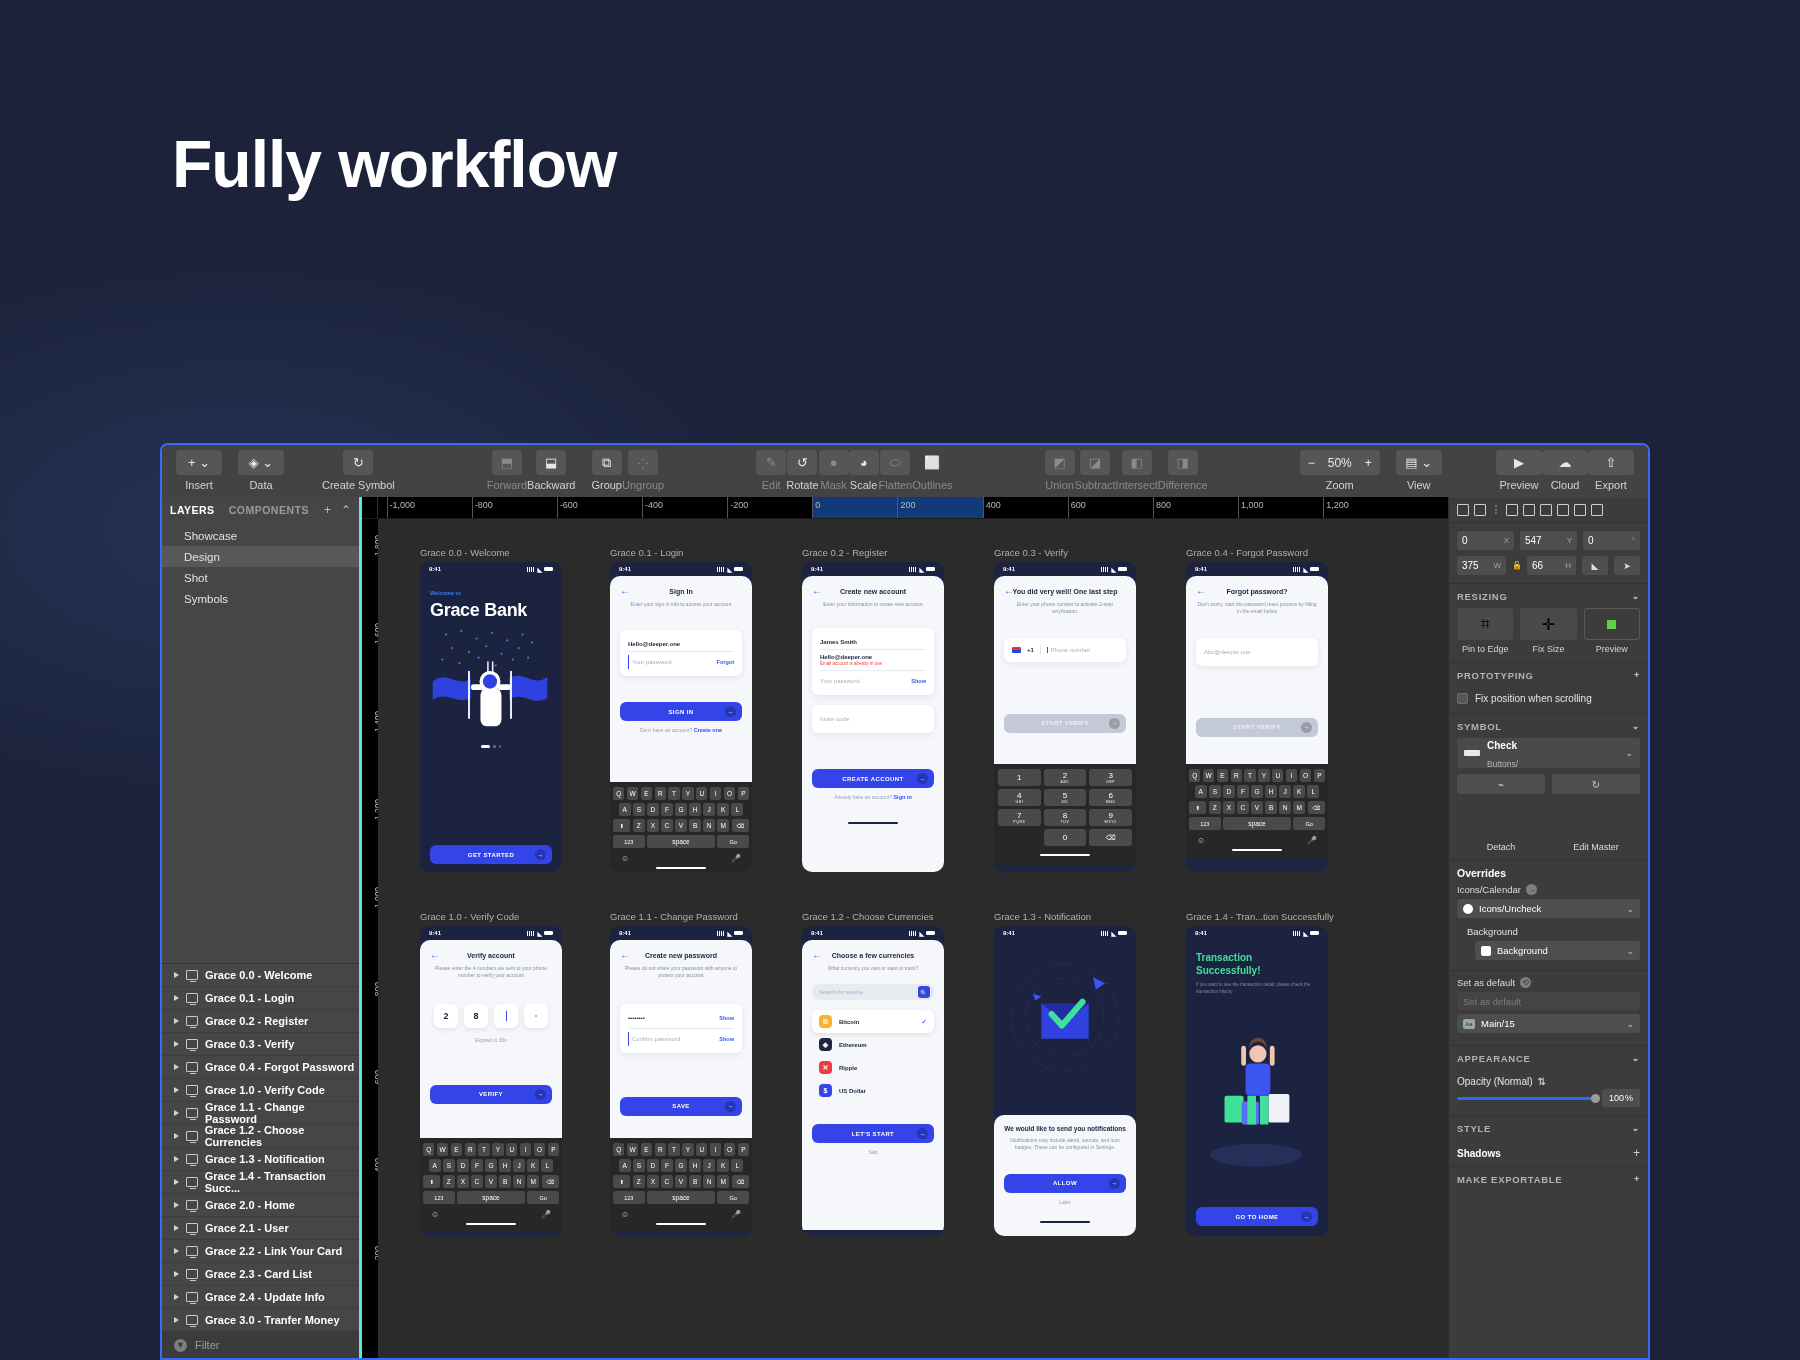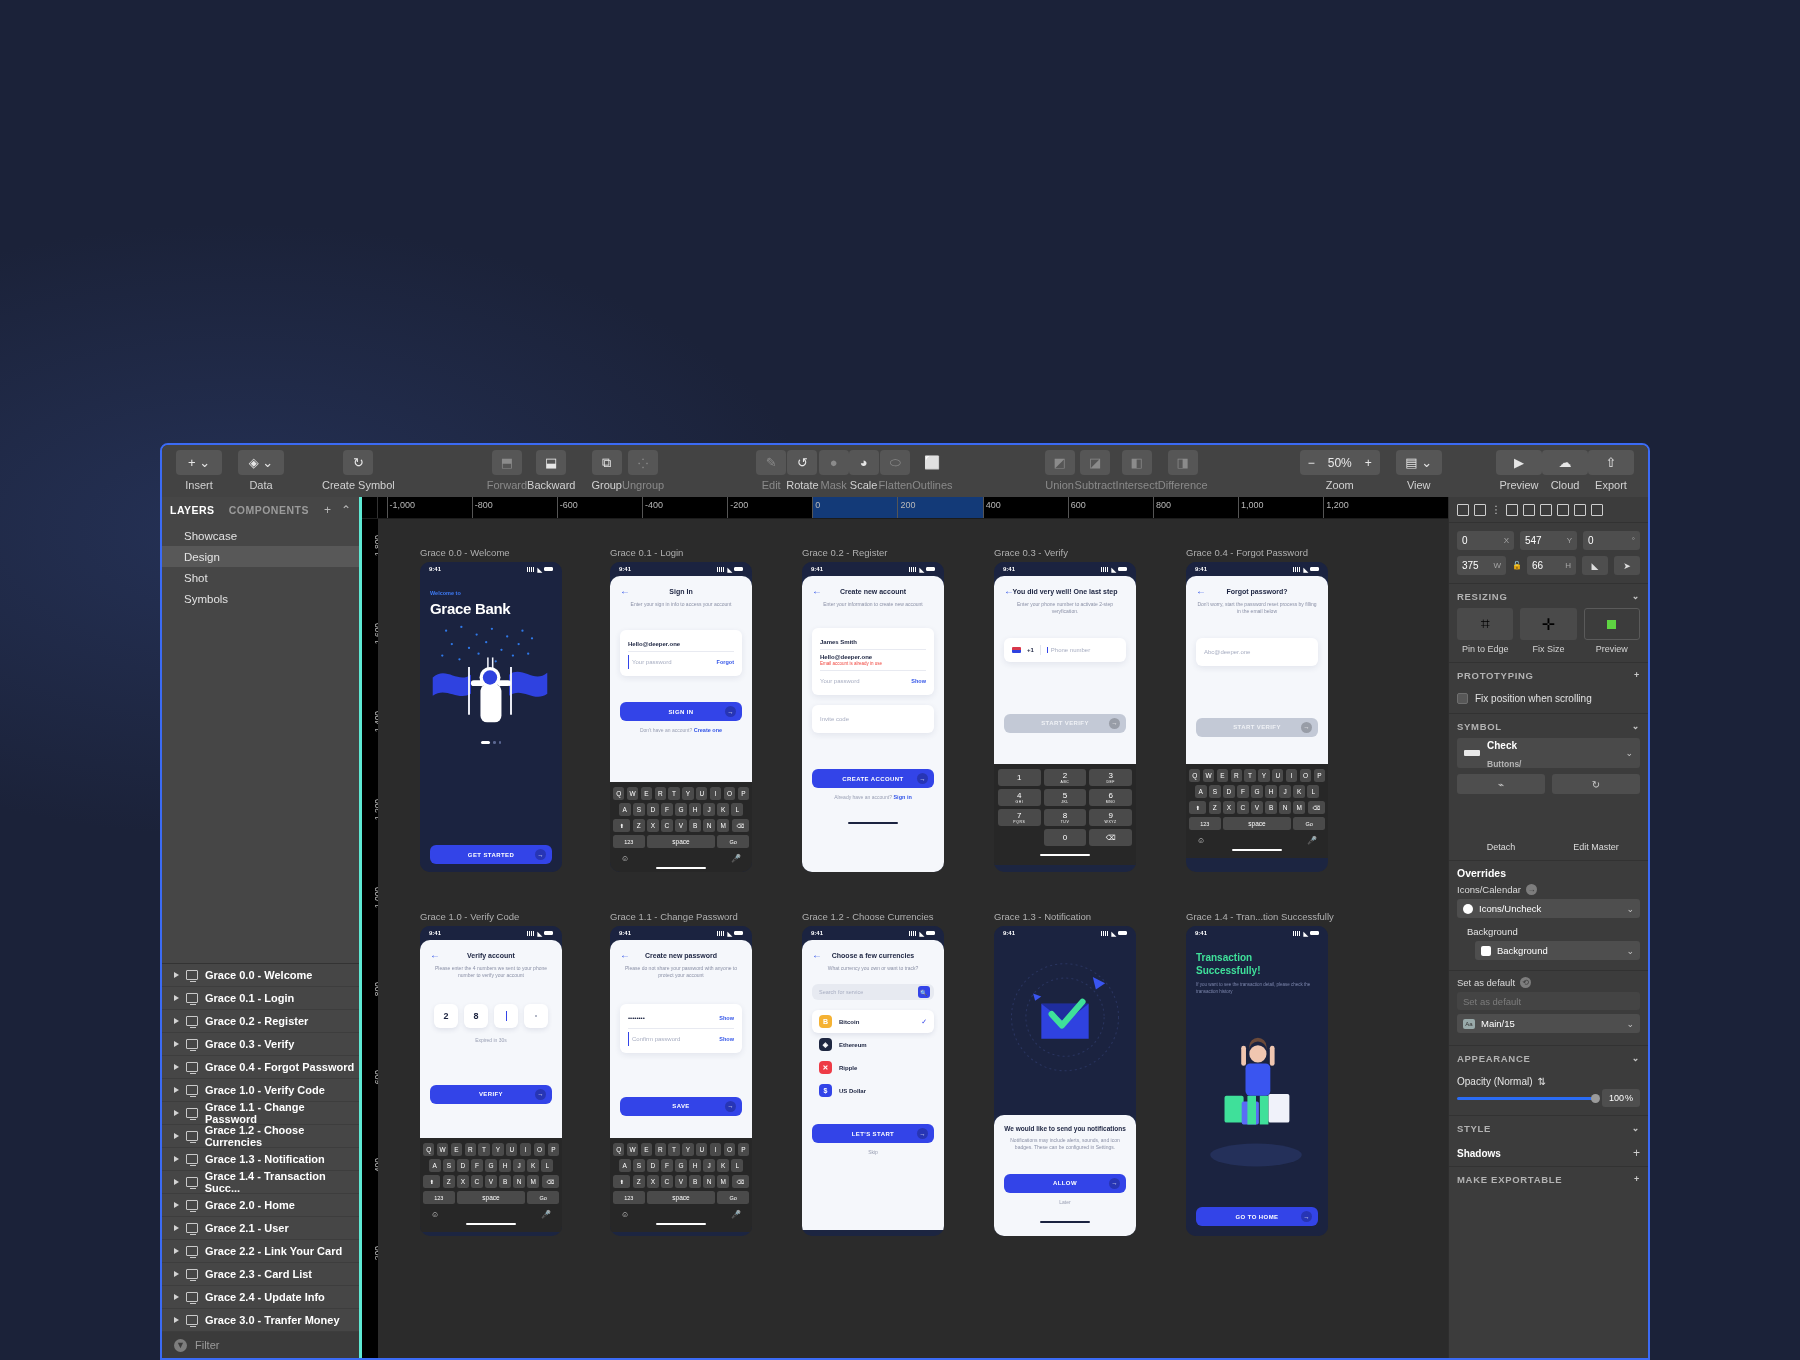--- a/index.html
+++ b/index.html
@@ -155,21 +155,21 @@
   .resize-row { display: flex; gap: 7px; padding: 0 8px 8px 8px; }
   .resize-item { flex: 1; display: flex; flex-direction: column; align-items: center; gap: 4px; }
   .resize-box { width: 100%; height: 32px; background: #4a4a4a; border-radius: 3px; display:flex; align-items:center; justify-content:center; }
   .resize-cap { font-size: 9px; color: #d4d4d4; }
   .divline { height: 1px; background: #323232; }
   .chkrow { display: flex; align-items: center; gap: 7px; padding: 6px 8px 9px 8px; font-size: 10px; color: #e2e2e2; }
   .chkbox { width: 11px; height: 11px; background: #575757; border: 1px solid #6e6e6e; border-radius: 2px; }
   .symbox { margin: 0 8px 6px 8px; height: 30px; background: #4a4a4a; border-radius: 3px; display: flex; align-items: center; gap: 7px; padding: 0 7px; }
   .sym-thumb { width: 16px; height: 6px; background: #e9e9e9; border-radius: 1px; }
   .sym-name { font-size: 10px; color: #fff; font-weight: bold; line-height: 1.25; }
-  .sym-path { font-size: 8.5px; color: #b4b4b4; font-weight: bold; }
+  .sym-path { font-size: 8.5px; color: #b4b4b4; }
   .sym-chev { margin-left: auto; color: #c8c8c8; font-size: 9px; }
   .two-btns { display: flex; gap: 7px; padding: 0 8px 8px 8px; }
   .tb-item { flex: 1; display:flex; flex-direction:column; align-items:center; gap:4px; }
   .tb-box { width: 100%; height: 20px; background: #4e4e4e; border-radius: 3px; display:flex; align-items:center; justify-content:center; color:#c9c9c9; font-size: 10px;}
   .tb-cap { font-size: 9px; color: #dcdcdc; margin-top: 44px; }
   .ov-title { font-size: 10.5px; color: #ffffff; font-weight: bold; padding: 6px 8px 3px 8px; }
   .ov-lbl { font-size: 9.5px; color: #dcdcdc; padding: 2px 8px; display: flex; align-items: center; gap: 5px; }
   .ov-chip { width: 11px; height: 11px; border-radius: 50%; background: #7d7d7d; color:#3b3b3b; font-size:8px; display:flex; align-items:center; justify-content:center;}
   .ov-select { margin: 2px 8px 4px 8px; height: 19px; background: #4e4e4e; border-radius: 3px; display:flex; align-items:center; gap:6px; padding: 0 6px; }
   .ov-select.indent { margin-left: 26px; }
@@ -200,20 +200,21 @@
   .searchbar { background:#e7eaf1; border-radius:6px; height:16px; display:flex; align-items:center; padding: 0 4px 0 7px; }
   .searchbar .ph { font-size:5.5px; color:#a8aec2; flex:1;}
   .search-btn { width:12px; height:12px; background:#3344e8; border-radius:3px; display:flex; align-items:center; justify-content:center; color:#fff; font-size:6px;}
 </style>
 </head>
 <body>
 
 <div class="bg-glow"></div>
 
 <div class="hero">
+  <div class="hero-title">Fully workflow</div>
 </div>
 
 <div class="app">
 
   <div class="toolbar">
     <div class="tgroup">
       <div class="trow">
           <div class="tbtn wide">+ ⌄</div>
         </div>
       <div class="tlabel">Insert</div>
@@ -515,21 +516,21 @@
                 <div class="statusbar sb-dark">
                   <span>9:41</span>
                   <span class="sb-icons">
                     <span class="bars"></span>
                     <span class="wifi">◣</span>
                     <span class="batt"></span>
                   </span>
                 </div>
                 <div style="background:#1b2340;height:100%;padding:0 10px;position:relative;">
                   <div style="padding-top:14px;font-size:5.5px;color:#3e7bf5;font-weight:bold;">Welcome to</div>
-                  <div style="font-size:15px;font-weight:bold;color:#fff;margin-top:4px;letter-spacing:-.3px;">Grace Bank</div>
+                  <div style="font-size:18px;font-weight:bold;color:#fff;margin-top:4px;letter-spacing:-.3px;">Grace Bank</div>
                   <div class="astro-wrap">
                     <svg viewBox="0 0 120 110" style="position:absolute;left:0;top:8px;width:120px;height:105px;">
                       <g fill="#2f78e8">
                         <circle cx="14" cy="6" r="1.2"></circle>
                         <circle cx="30" cy="2" r="1.2"></circle>
                         <circle cx="46" cy="10" r="1.2"></circle>
                         <circle cx="62" cy="4" r="1.2"></circle>
                         <circle cx="78" cy="12" r="1.2"></circle>
                         <circle cx="94" cy="6" r="1.2"></circle>
                         <circle cx="20" cy="20" r="1.2"></circle>

